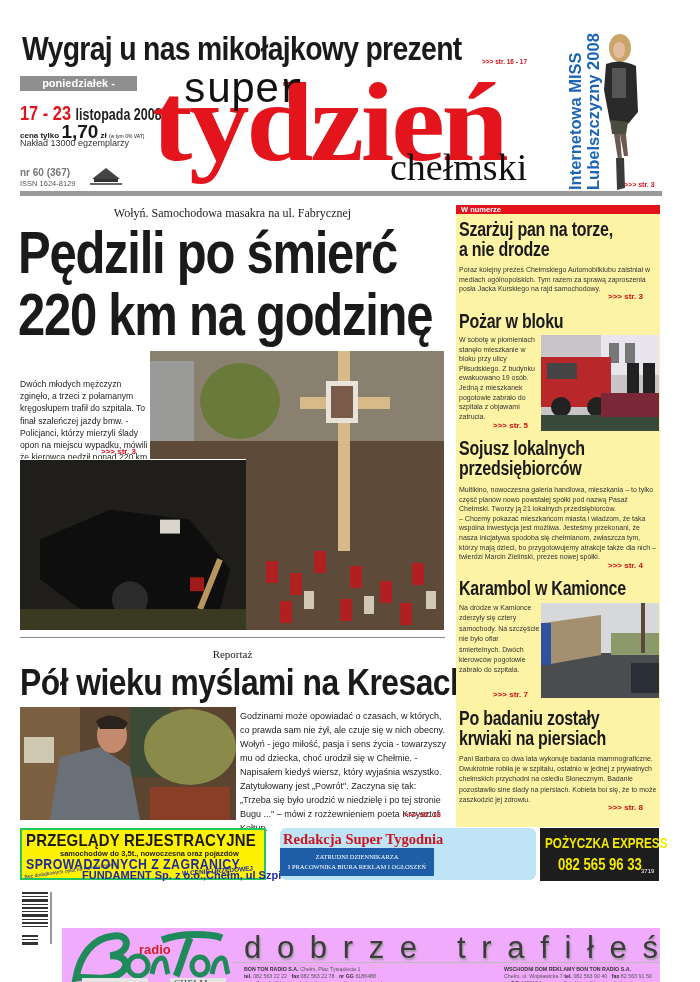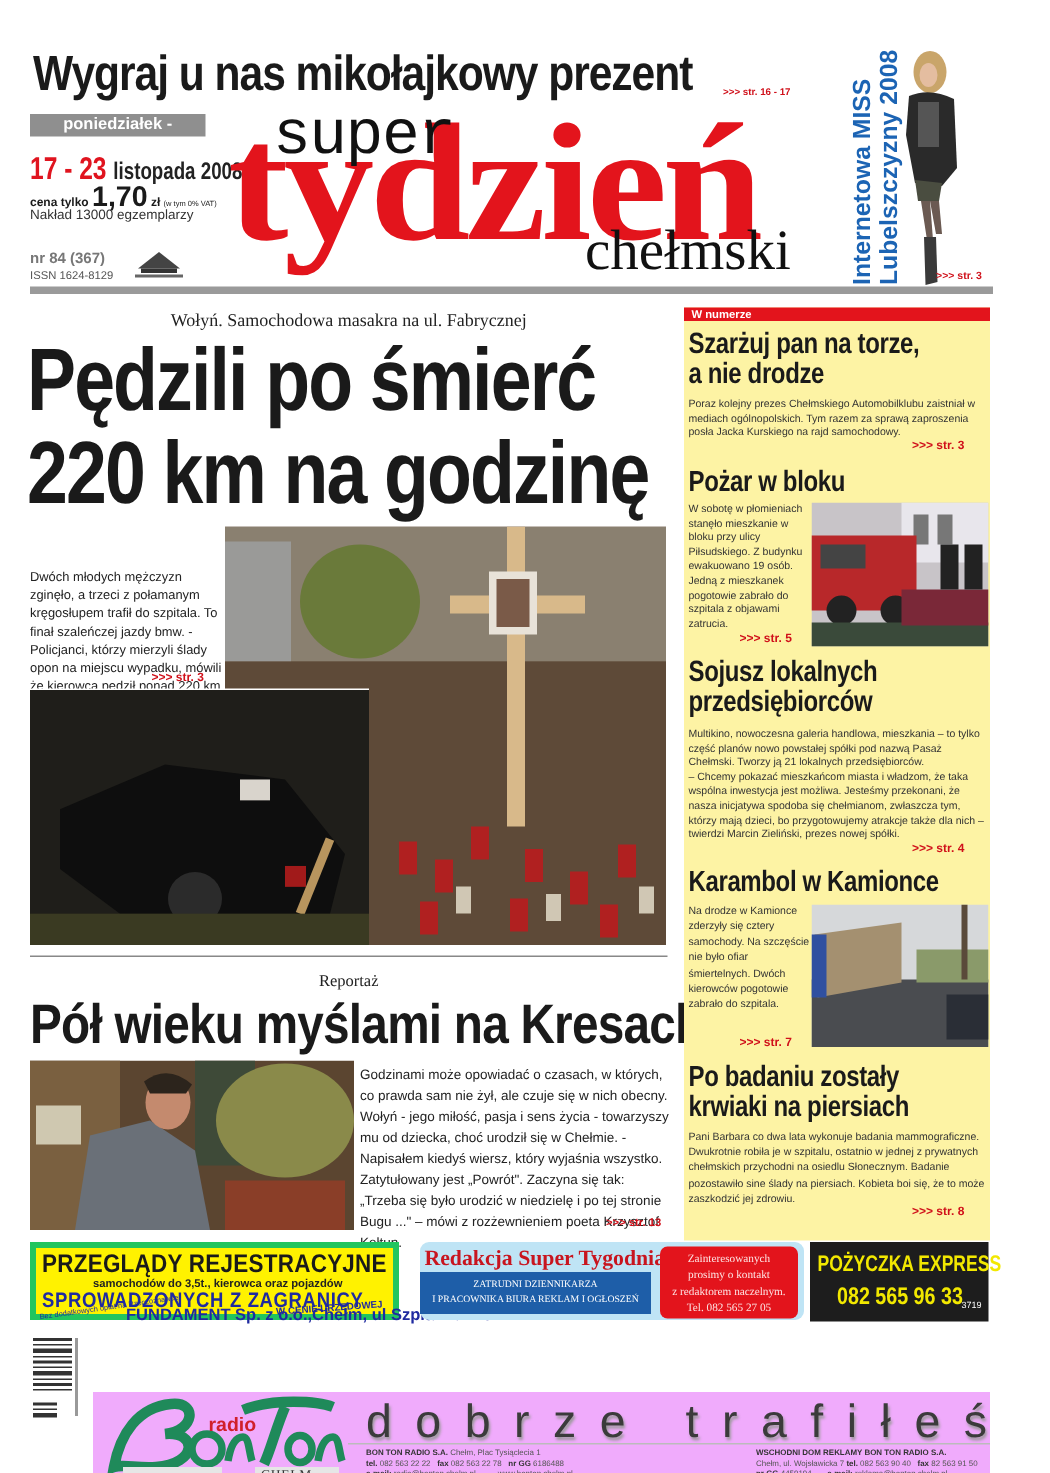--- a/index.html
+++ b/index.html
@@ -49,21 +49,21 @@
 
   
   #sidebar { left: 456px; top: 205px; width: 204px; height: 622px; background: #fdf3a4; }
   #sb-head { left: 456px; top: 205px; width: 204px; height: 9px; background: #e3141c; color: #fff; font-size: 7.5px; font-weight: bold; line-height: 9px; padding-left: 5px; }
   .sb-title { position: absolute; left: 459px; font-weight: bold; font-size: 19.5px; line-height: 20px; letter-spacing: -0.3px; transform: scaleX(0.82); transform-origin: left top; white-space: nowrap; color: #1a1a1a; }
   .sb-text { position: absolute; left: 459px; font-size: 7px; line-height: 9.6px; color: #333; }
   .sb-more { position: absolute; font-size: 8px; }
   .sb-photo { position: absolute; }
 
   
-  #ad-przeglady { left: 20px; top: 828px; width: 246px; height: 52px; background: #fff200; border: 4px solid #22c55e; }
+  #ad-przeglady { left: 20px; top: 828px; width: 246px; height: 52px; background: #fff200; border: 2px solid #22c55e; }
   #ad-p-title { position: absolute; left: 4px; top: 1px; font-size: 17px; font-weight: bold; color: #1a1a1a; letter-spacing: 0.2px; transform: scaleX(0.88); transform-origin: left top; white-space: nowrap; }
   #ad-p-sub { position: absolute; left: 38px; top: 19px; font-size: 7.5px; font-weight: bold; color: #222; white-space: nowrap; }
   #ad-p-big { position: absolute; left: 4px; top: 26px; font-size: 14px; font-weight: bold; color: #1f2aa0; letter-spacing: 0.5px; white-space: nowrap; transform: scaleX(0.88); transform-origin: left top; }
   #ad-p-left { position: absolute; left: 2px; top: 37px; font-size: 5px; color: #1f2aa0; transform: rotate(-8deg); white-space: nowrap; }
   #ad-p-price { position: absolute; left: 160px; top: 37px; font-size: 6.5px; color: #1f2aa0; font-weight: bold; white-space: nowrap; transform: rotate(-4deg); }
   #ad-p-addr { position: absolute; left: 60px; top: 39px; font-size: 11px; font-weight: bold; color: #1f2aa0; white-space: nowrap; }
 
   #ad-redakcja { left: 280px; top: 828px; width: 256px; height: 52px; background: #bfe4f5; border-radius: 6px; }
   #ad-r-title { position: absolute; left: 3px; top: 3px; font-family: "Liberation Serif", serif; font-size: 14.5px; font-weight: bold; color: #c8151f; white-space: nowrap; }
   #ad-r-band { position: absolute; left: 0; top: 20px; width: 154px; height: 28px; background: #1e5ea8; color: #fff; font-family: "Liberation Serif", serif; font-size: 6.5px; text-align: center; line-height: 10px; padding-top: 4px; }
@@ -93,21 +93,21 @@
   <span class="red">17 - 23</span>
   <span class="rest">listopada 2008 r.</span>
 </div>
 <div class="abs" id="price">
   <span>cena tylko</span>
   <span class="big">1,70</span>
   <span>zł</span>
   <span class="vat">(w tym 0% VAT)</span>
 </div>
 <div class="abs" id="naklad">Nakład 13000 egzemplarzy</div>
-<div class="abs" id="issue">nr 84 (367)</div>
+<div class="abs" id="issue">nr 60 (367)</div>
 <div class="abs" id="issn">ISSN 1624-8129</div>
 <svg class="abs" id="pub-logo" viewBox="0 0 44 22">
   <polygon points="8,14 22,3 36,14" fill="#444"></polygon>
   <rect x="10" y="14" width="24" height="3" fill="#333"></rect>
   <rect x="6" y="18" width="32" height="2" fill="#666"></rect>
 </svg>
 
 <div class="abs" id="logo-tydzien">tydzień</div>
 <div class="abs" id="logo-super">super</div>
 <div class="abs" id="logo-chelmski">chełmski</div>
@@ -250,38 +250,32 @@
 
 <div class="sb-title" style="top:708px">
   <div>Po badaniu zostały</div>
   <div>krwiaki na piersiach</div>
 </div>
 <div class="sb-text" style="top:754px;width:198px;line-height:10.2px">Pani Barbara co dwa lata wykonuje badania mammograficzne. Dwukrotnie robiła je w szpitalu, ostatnio w jednej z prywatnych chełmskich przychodni na osiedlu Słonecznym. Badanie pozostawiło sine ślady na piersiach. Kobieta boi się, że to może zaszkodzić jej zdrowiu.</div>
 <div class="sb-more more" style="left:608px;top:803px">&gt;&gt;&gt; str. 8</div>
 
 <div class="abs" id="ad-przeglady">
   <div id="ad-p-title">PRZEGLĄDY REJESTRACYJNE</div>
-  <div id="ad-p-sub">samochodów do 3,5t., kierowca oraz pojazdów</div>
+  <div id="ad-p-sub">samochodów do 3,5t., nowoczesna oraz pojazdów</div>
   <div id="ad-p-big">SPROWADZONYCH Z ZAGRANICY</div>
   <div id="ad-p-left">Bez dodatkowych opłat na Rzeczoznawcę</div>
   <div id="ad-p-price">W CENIE URZĘDOWEJ</div>
   <div id="ad-p-addr">FUNDAMENT Sp. z o.o.,Chełm, ul Szpitalna 42/1</div>
 </div>
 
 <div class="abs" id="ad-redakcja">
   <div id="ad-r-title">Redakcja Super Tygodnia</div>
   <div id="ad-r-band">
     <div>ZATRUDNI DZIENNIKARZA</div>
     <div>I PRACOWNIKA BIURA REKLAM I OGŁOSZEŃ</div>
-  </div>
-  <div id="ad-r-box">
-    <div>Zainteresowanych</div>
-    <div>prosimy o kontakt</div>
-    <div>z redaktorem naczelnym.</div>
-    <div>Tel. 082 565 27 05</div>
   </div>
 </div>
 
 <div class="abs" id="ad-pozyczka">
   <div id="ad-z-title">POŻYCZKA EXPRESS</div>
   <div id="ad-z-phone">082 565 96 33</div>
   <div id="ad-z-code">3719</div>
 </div>
 
 <svg class="abs" id="barcode" viewBox="0 0 36 60" preserveAspectRatio="none">

